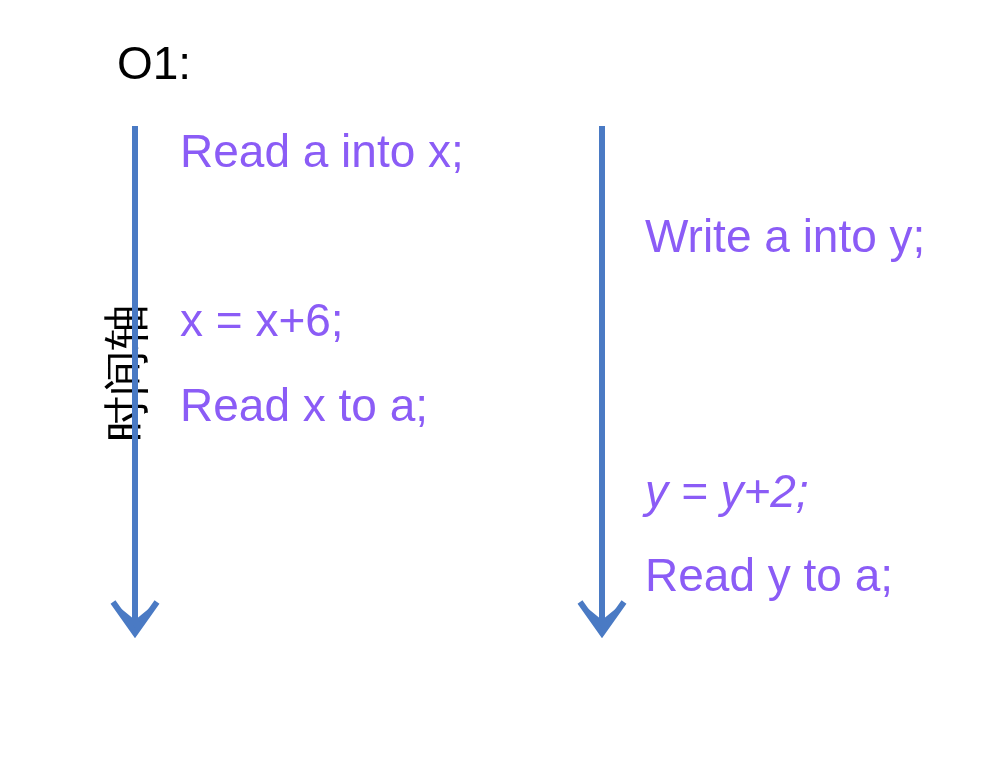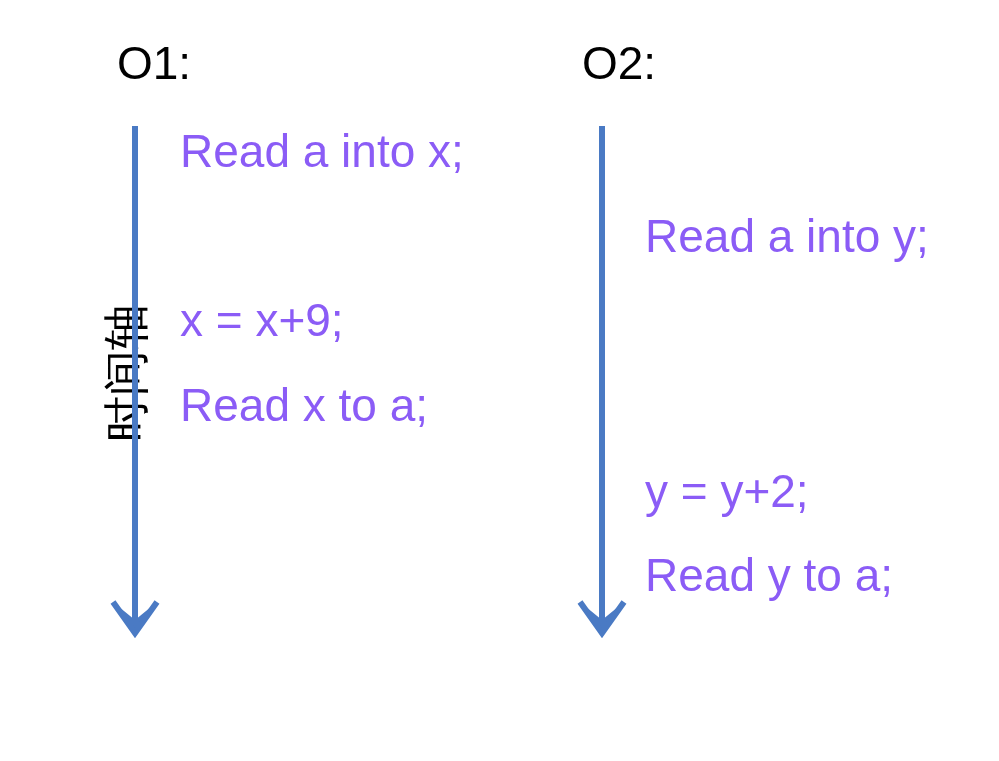--- a/index.html
+++ b/index.html
@@ -62,21 +62,21 @@
 
   
   #lane1-title      { left: 117px; top: 40px; }
   #o1-stmt-0        { left: 180px; top: 128px; }
   #o1-stmt-1        { left: 180px; top: 297px; }
   #o1-stmt-2        { left: 180px; top: 382px; }
 
   
   #lane2-title      { left: 582px; top: 40px; }
   #o2-stmt-0        { left: 645px; top: 213px; }
-  #o2-stmt-1        { left: 645px; top: 468px; }
+  #o2-stmt-1        { left: 645px; top: 468px; font-style: italic; }
   #o2-stmt-2        { left: 645px; top: 552px; }
 
   
   #o1-timeline-arrow { left: 105px; top: 120px; }
   #o2-timeline-arrow { left: 572px; top: 120px; }
 </style>
 </head>
 <body>
 
 <div id="canvas">
@@ -85,28 +85,27 @@
 
   <div class="lane-title" id="lane1-title">O1:</div>
 
   <svg class="timeline-arrow" id="o1-timeline-arrow" width="60" height="530" viewBox="0 0 60 530">
     <line x1="30" y1="6" x2="30" y2="500" stroke="#4a7ac4" stroke-width="6" stroke-linecap="butt"></line>
     <path d="M 8 482 L 30 513 L 52 482 L 30 500 Z" fill="#4a7ac4"></path>
     <path d="M 8 482 L 30 513 L 52 482" fill="none" stroke="#4a7ac4" stroke-width="6" stroke-linejoin="miter" stroke-linecap="butt"></path>
   </svg>
 
   <div class="statement" id="o1-stmt-0">Read a into x;</div>
-  <div class="statement" id="o1-stmt-1">x = x+9;</div>
+  <div class="statement" id="o1-stmt-1">x = x+6;</div>
   <div class="statement" id="o1-stmt-2">Read x to a;</div>
 
-  <div class="lane-title" id="lane2-title">O2:</div>
 
   <svg class="timeline-arrow" id="o2-timeline-arrow" width="60" height="530" viewBox="0 0 60 530">
     <line x1="30" y1="6" x2="30" y2="500" stroke="#4a7ac4" stroke-width="6" stroke-linecap="butt"></line>
     <path d="M 8 482 L 30 513 L 52 482 L 30 500 Z" fill="#4a7ac4"></path>
     <path d="M 8 482 L 30 513 L 52 482" fill="none" stroke="#4a7ac4" stroke-width="6" stroke-linejoin="miter" stroke-linecap="butt"></path>
   </svg>
 
-  <div class="statement" id="o2-stmt-0">Read a into y;</div>
+  <div class="statement" id="o2-stmt-0">Write a into y;</div>
   <div class="statement" id="o2-stmt-1">y = y+2;</div>
   <div class="statement" id="o2-stmt-2">Read y to a;</div>
 
 </div>
 
 </body></html>

